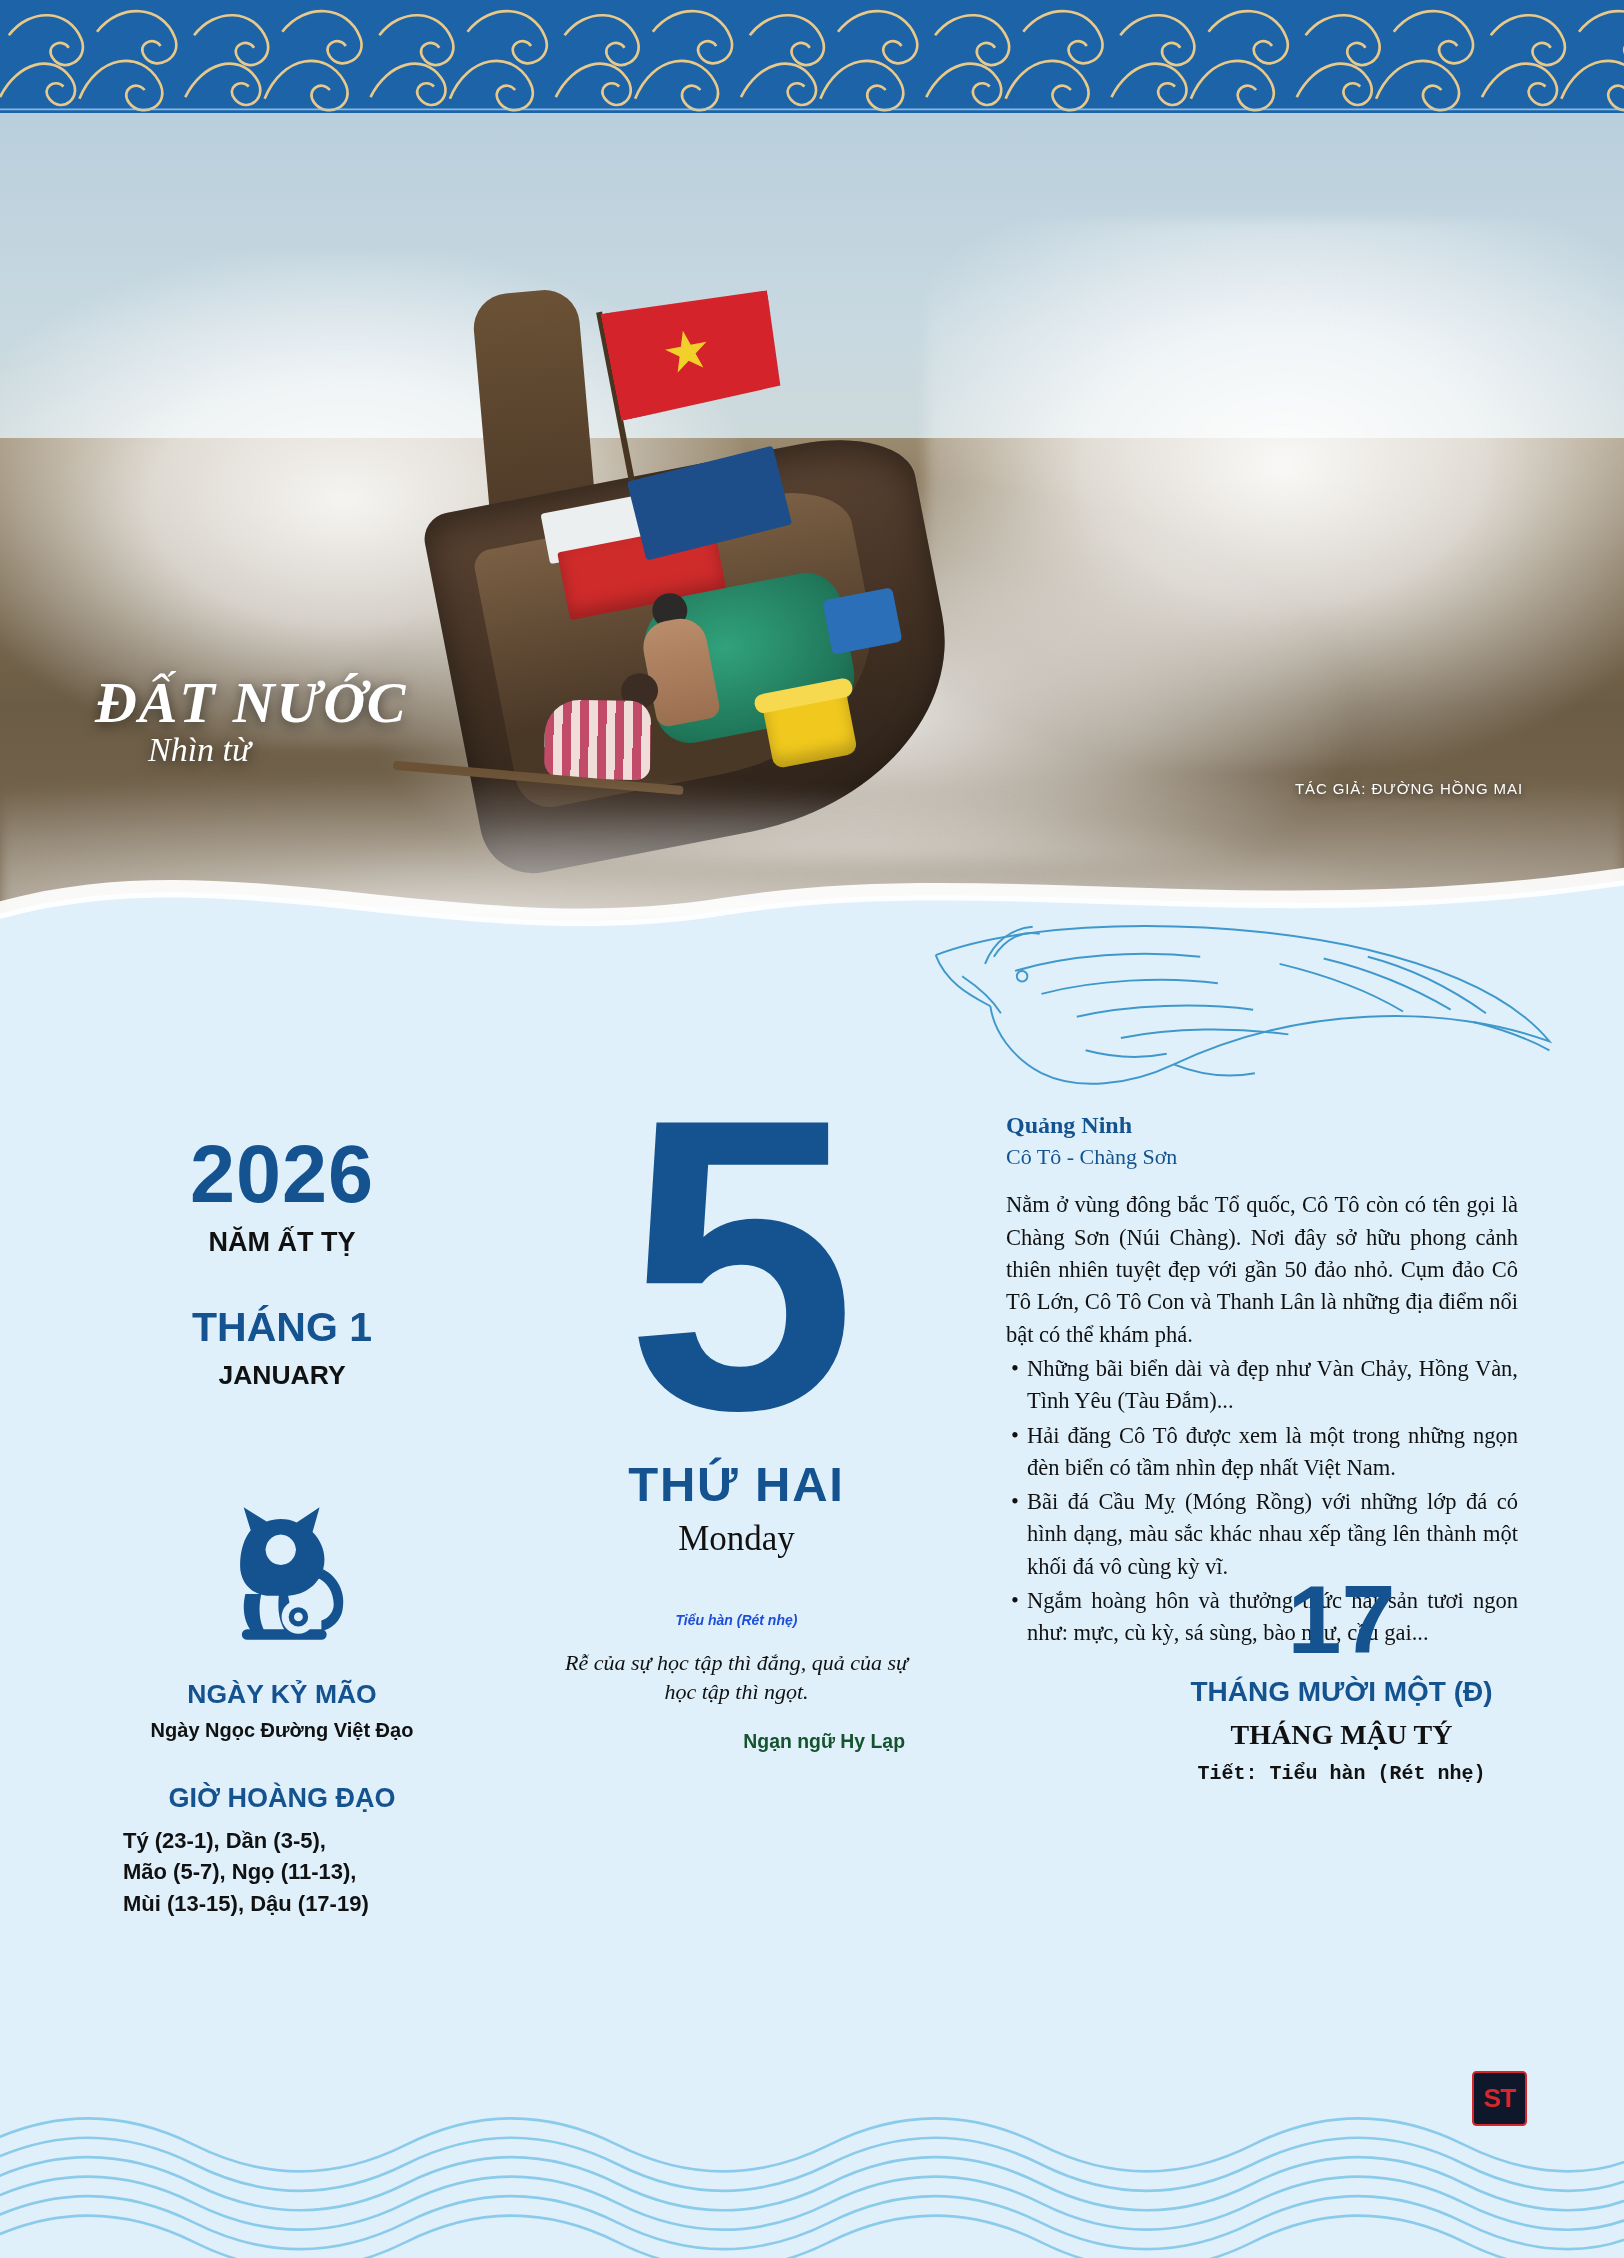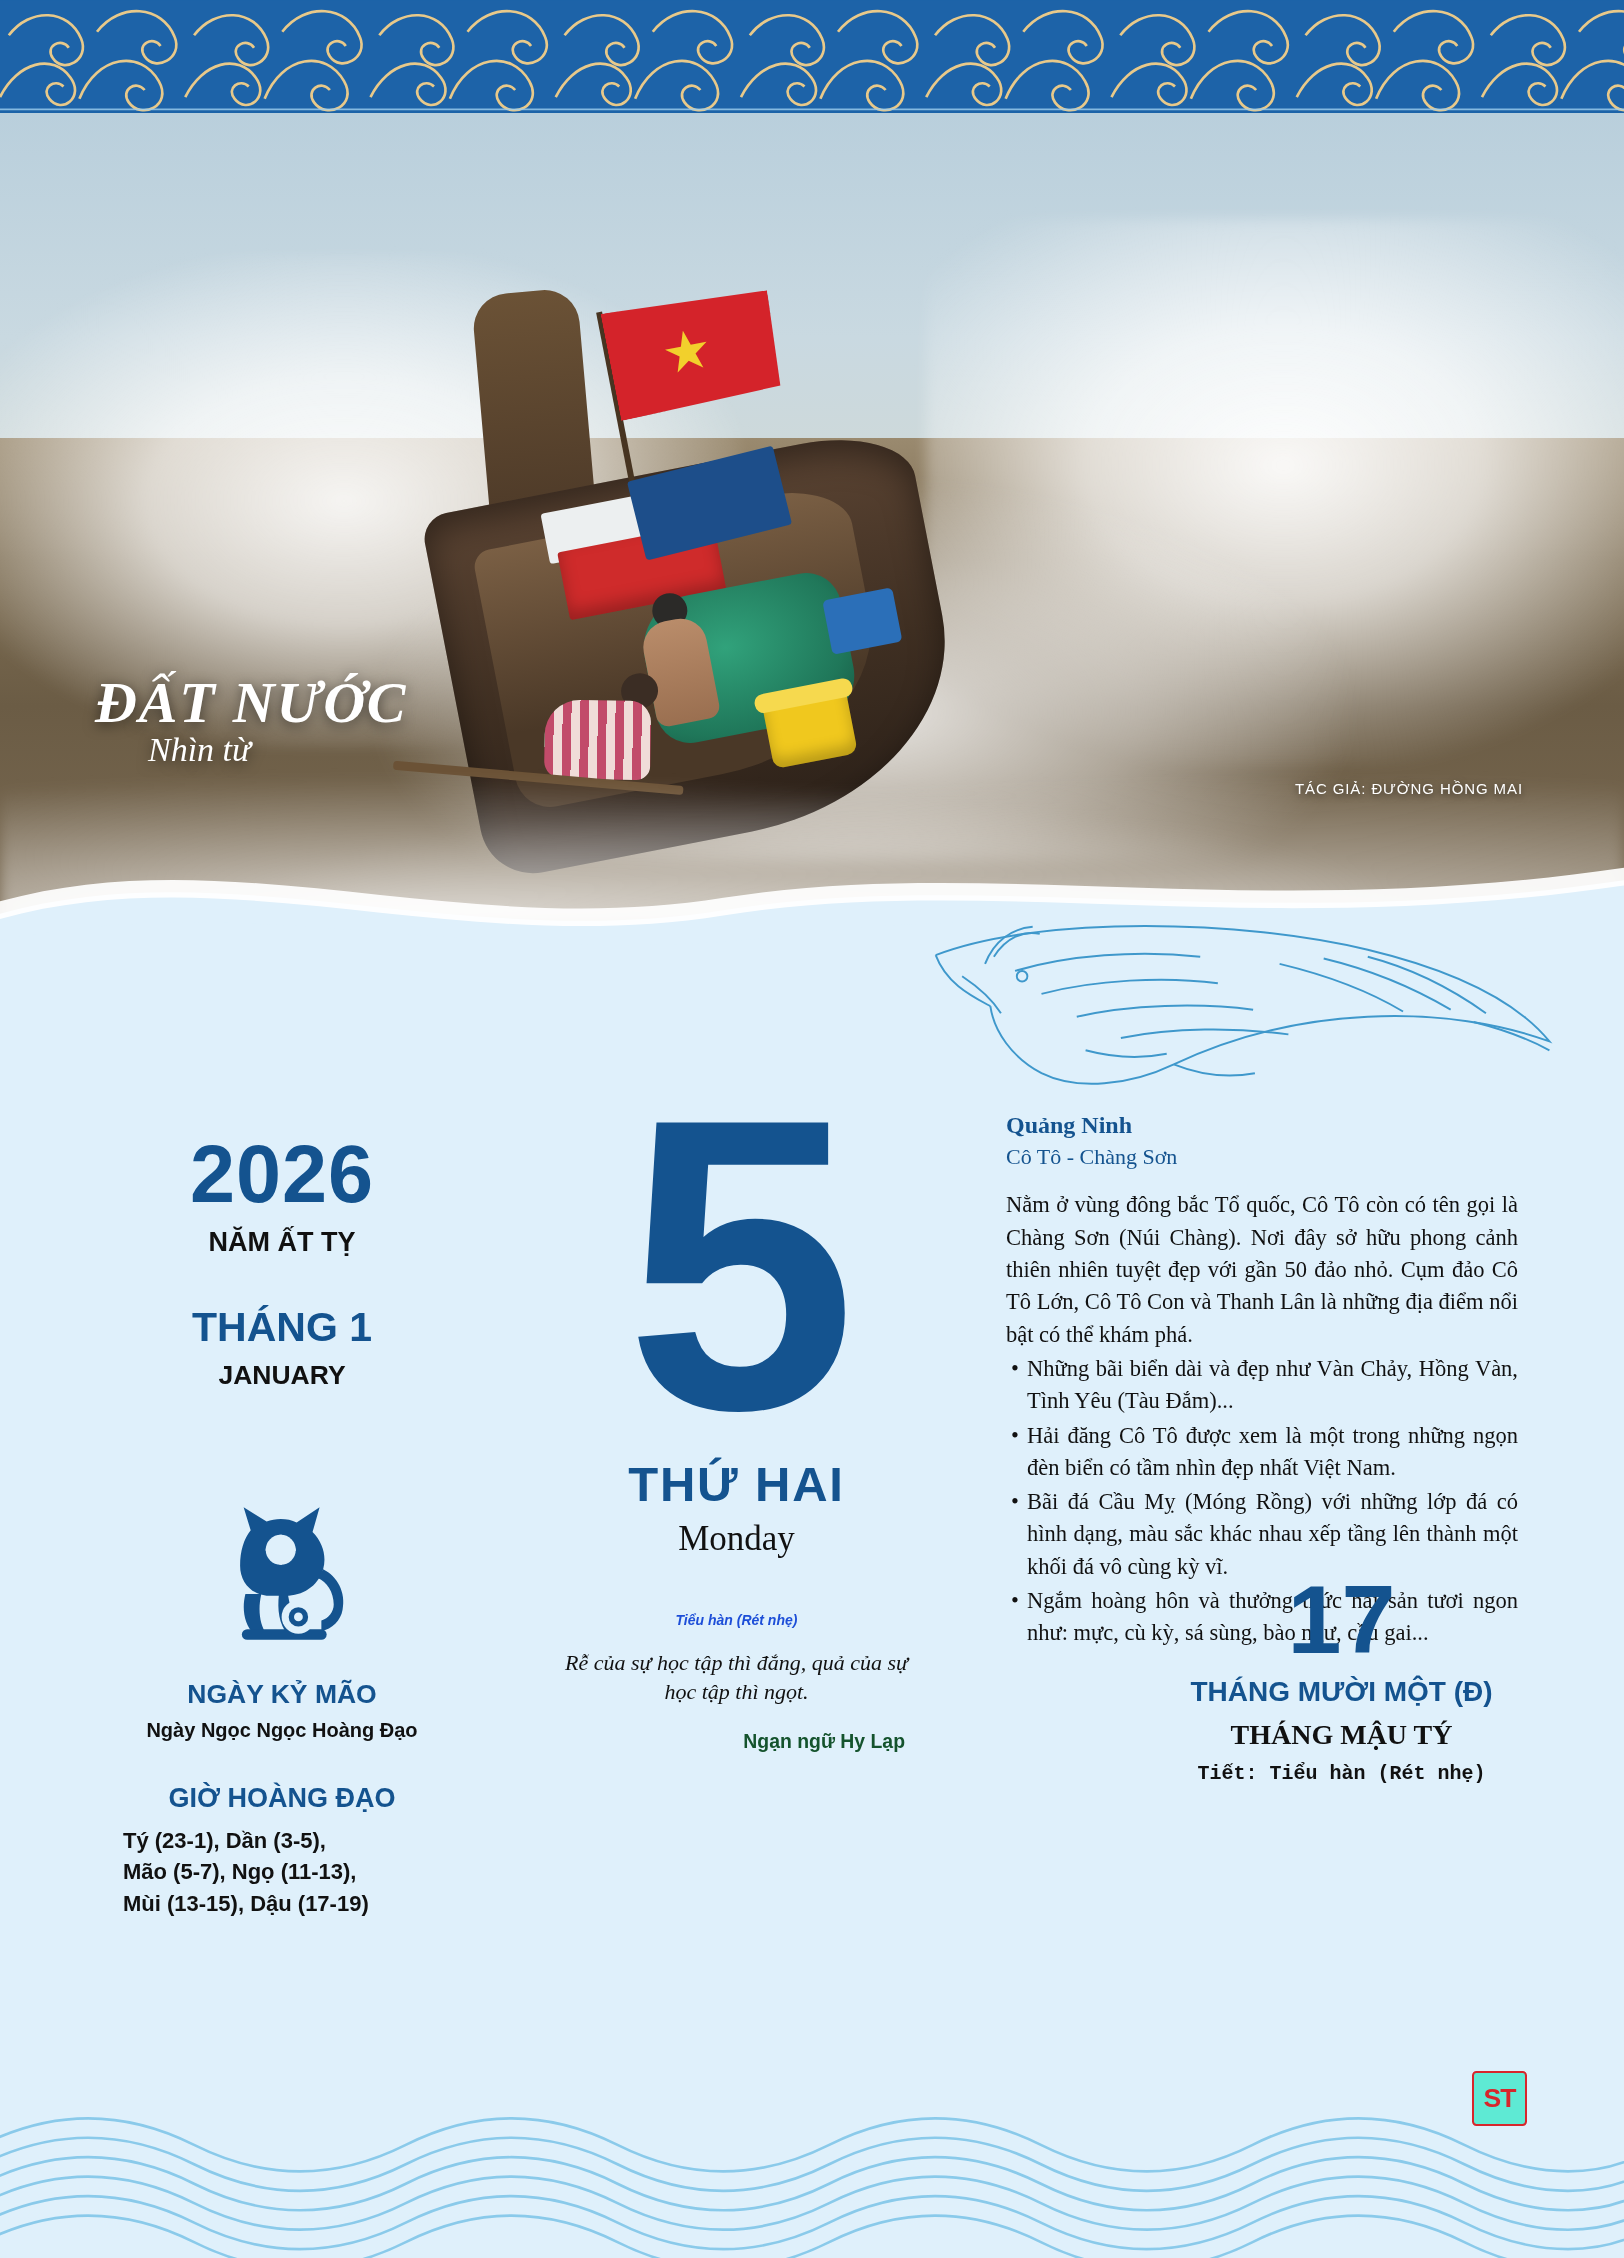--- a/index.html
+++ b/index.html
@@ -325,21 +325,21 @@
   .lunar-term {
     font-family:Liberation Mono, monospace;
     font-size:20px; font-weight:bold; color:#111; margin-top:11px;
   }
 
   
   .logo {
     position:absolute; right:97px; bottom:132px;
     width:51px; height:51px; border:2.6px solid #d7262c; border-radius:4.4px;
     display:flex; align-items:center; justify-content:center;
-    background:#5eead4;
+    background:#0f172a;
   }
   .logo span {
     color:#d7262c; font-family:"Liberation Sans", sans-serif;
     font-weight:bold; font-size:26.5px; letter-spacing:-0.9px;
   }
 
   
   .bottom-waves {
     position:absolute; left:0; bottom:0; width:1624px; height:168px;
   }
@@ -487,21 +487,21 @@
           <path d="M88,45 L88,79 M71,62 L105,62" stroke="#dff0fb" stroke-width="3"></path>
         </g>
         <g stroke="#dff0fb" stroke-width="3" fill="none">
           <circle cx="88" cy="62" r="10"></circle>
           <circle cx="108" cy="138" r="15"></circle>
         </g>
       </svg>
     </div>
 
     <div class="day-name">NGÀY KỶ MÃO</div>
-    <div class="day-sub">Ngày Ngọc Ngọc Hoàng Đạo</div>
+    <div class="day-sub">Ngày Ngọc Đường Việt Đạo</div>
 
     <div class="hour-title">GIỜ HOÀNG ĐẠO</div>
     <div class="hour-list">
       <div>Tý (23-1), Dần (3-5),</div>
       <div>Mão (5-7), Ngọ (11-13),</div>
       <div>Mùi (13-15), Dậu (17-19)</div>
     </div>
   </div>
 
   <div class="col-mid">

